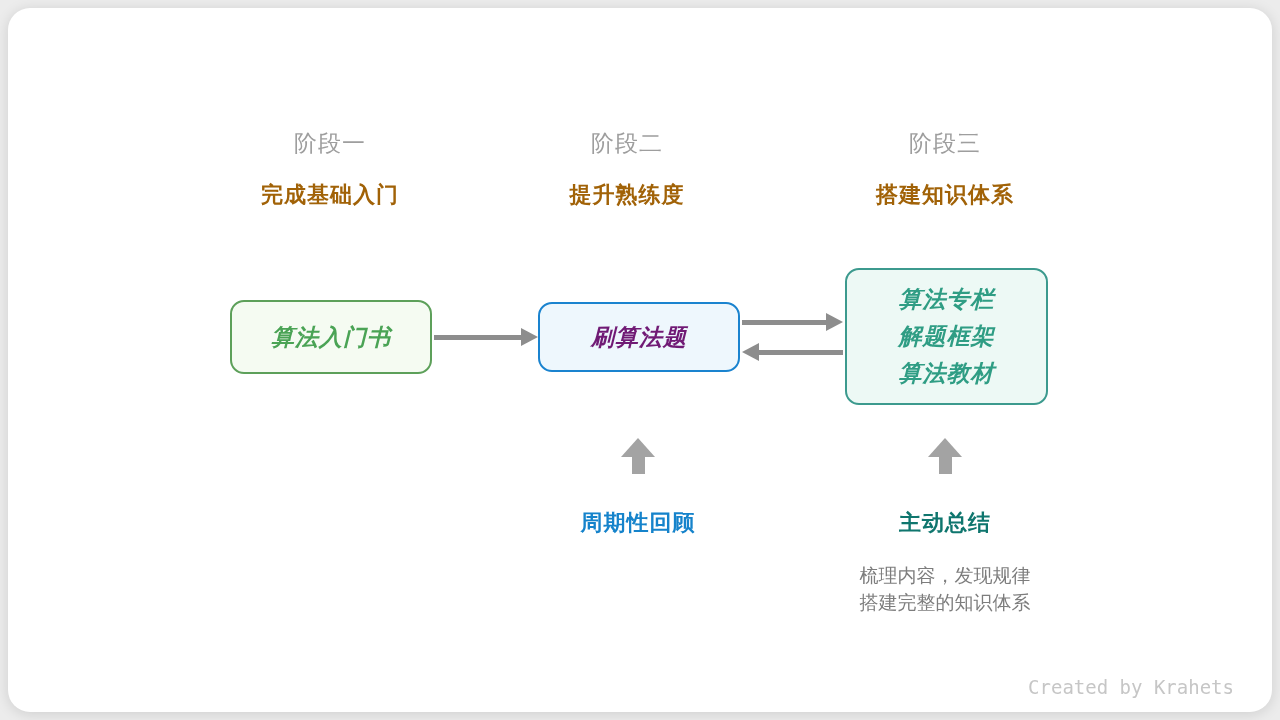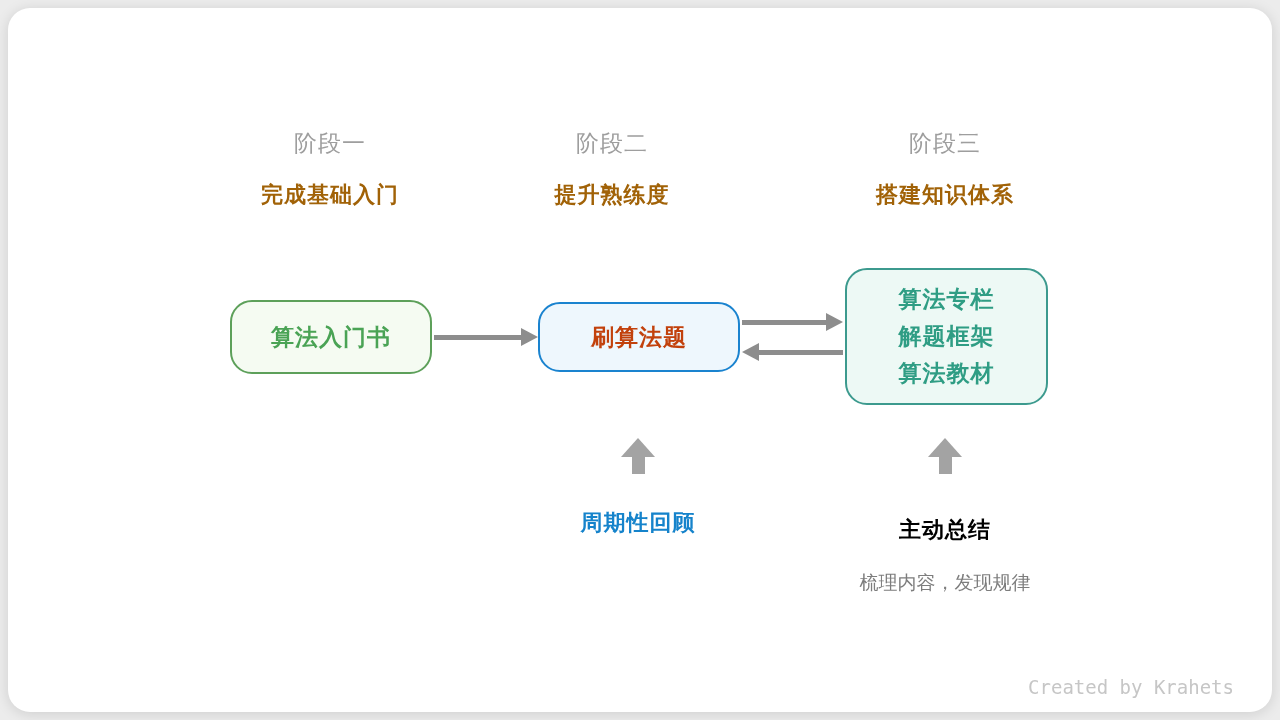--- a/index.html
+++ b/index.html
@@ -31,47 +31,48 @@
     letter-spacing: 1px;
   }
   .stage-subtitle {
     margin-top: 21px;
     font-size: 22px;
     font-weight: bold;
     color: #a16207;
     letter-spacing: 1px;
   }
   .hdr1 { left: 210px; top: 128px; }
-  .hdr2 { left: 492px; top: 128px; }
+  .hdr2 { left: 507px; top: 128px; }
   .hdr3 { left: 825px; top: 128px; }
 
   
   .node {
     box-sizing: border-box;
-    border-radius: 22px;
+    border-radius: 14px;
     display: flex;
     flex-direction: column;
     justify-content: center;
     align-items: center;
     font-weight: bold;
     font-size: 23px;
     letter-spacing: 1px;
+    font-style: italic;
   }
   .node-line { line-height: 37px; }
   .node1 {
     left: 230px; top: 300px; width: 202px; height: 74px;
     background: #f5fbf2;
     border: 2.5px solid #5da05a;
     color: #4aa355;
   }
   .node2 {
     left: 538px; top: 302px; width: 202px; height: 70px;
     background: #eef7fd;
     border: 2.5px solid #1a83cf;
-    color: #c2410c;
+    color: #701a75;
   }
   .node3 {
     left: 845px; top: 268px; width: 203px; height: 137px;
     background: #edf9f5;
     border: 2.5px solid #3c9a8e;
     color: #2f9d84;
   }
 
   
   .h-arrow { display: flex; align-items: center; }
@@ -111,21 +112,21 @@
   .up2 { left: 927px; top: 438px; }
 
   
   .annot { width: 280px; text-align: center; }
   .annot-title {
     font-size: 22px;
     font-weight: bold;
     letter-spacing: 1px;
   }
   .annot-title.blue { color: #1583cb; }
-  .annot-title.teal { color: #000000; margin-top: 7px; }
+  .annot-title.teal { color: #0f766e; }
   .annot-lines {
     margin-top: 24px;
     font-size: 19px;
     line-height: 27px;
     color: #7d7d7d;
   }
   .annot1 { left: 498px; top: 508px; }
   .annot2 { left: 805px; top: 508px; }
 
   
@@ -189,17 +190,18 @@
     <div class="stem"></div>
   </div>
 
   <div class="abs annot annot1">
     <div class="annot-title blue">周期性回顾</div>
   </div>
   <div class="abs annot annot2">
     <div class="annot-title teal">主动总结</div>
     <div class="annot-lines">
       <div>梳理内容，发现规律</div>
+      <div>搭建完整的知识体系</div>
     </div>
   </div>
 
   <div class="abs credit">Created by Krahets</div>
 </div>
 
 </body></html>

